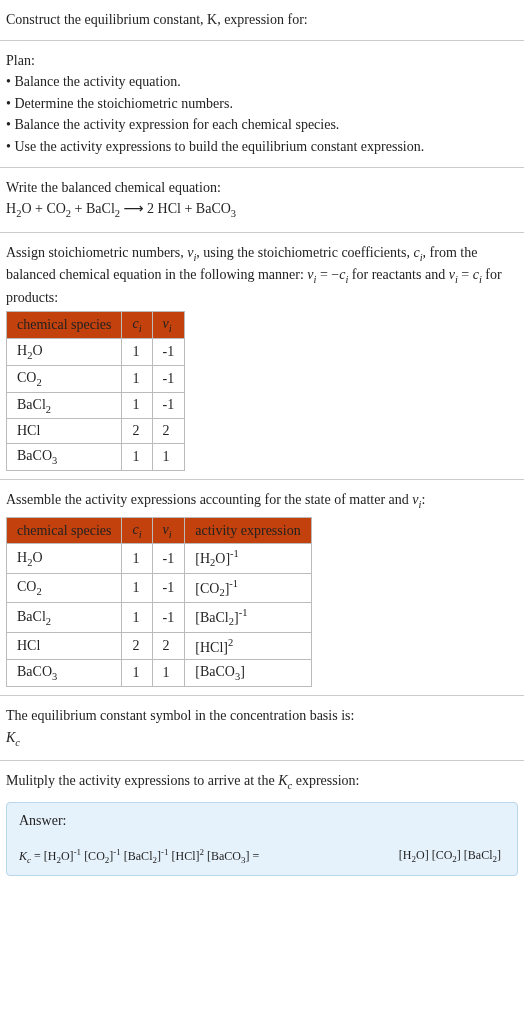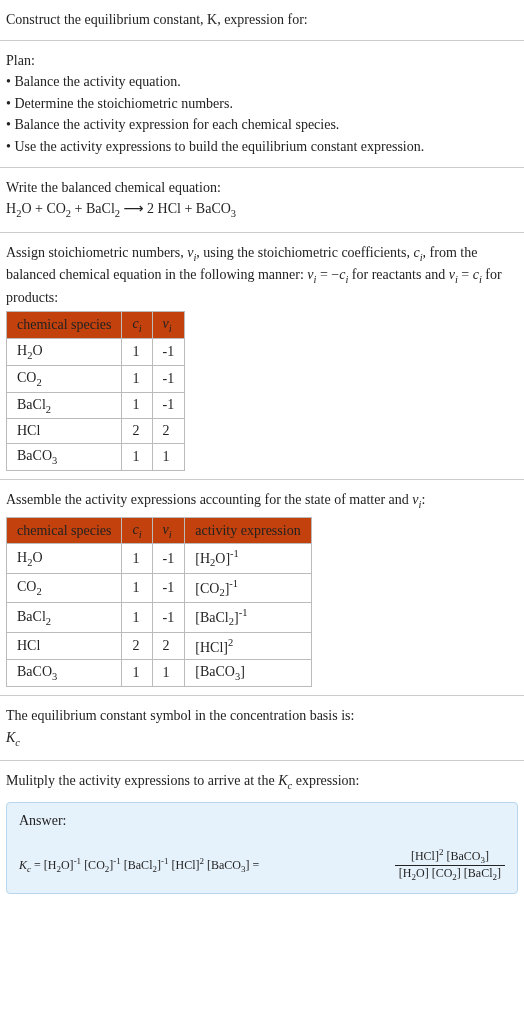--- a/index.html
+++ b/index.html
@@ -189,18 +189,17 @@
 <div class="section no-border" style="padding-bottom:2px;">
   <div class="line">Mulitply the activity expressions to arrive at the <span class="italic">K<sub>c</sub></span> expression:</div>
 </div>
 
 <div class="section no-border" style="padding-top:0;">
   <div class="answer-box">
     <div>Answer:</div>
     <div class="kc-line">
       <span><span class="italic">K<sub>c</sub></span> = [H<sub>2</sub>O]<sup>-1</sup> [CO<sub>2</sub>]<sup>-1</sup> [BaCl<sub>2</sub>]<sup>-1</sup> [HCl]<sup>2</sup> [BaCO<sub>3</sub>] =</span>
       <span class="frac">
-        <span class="num">[HCl]<sup>2</sup> [BaCO<sub>3</sub>]</span>
         <span class="den">[H<sub>2</sub>O] [CO<sub>2</sub>] [BaCl<sub>2</sub>]</span>
       </span>
     </div>
   </div>
 </div>
 
 </body></html>

